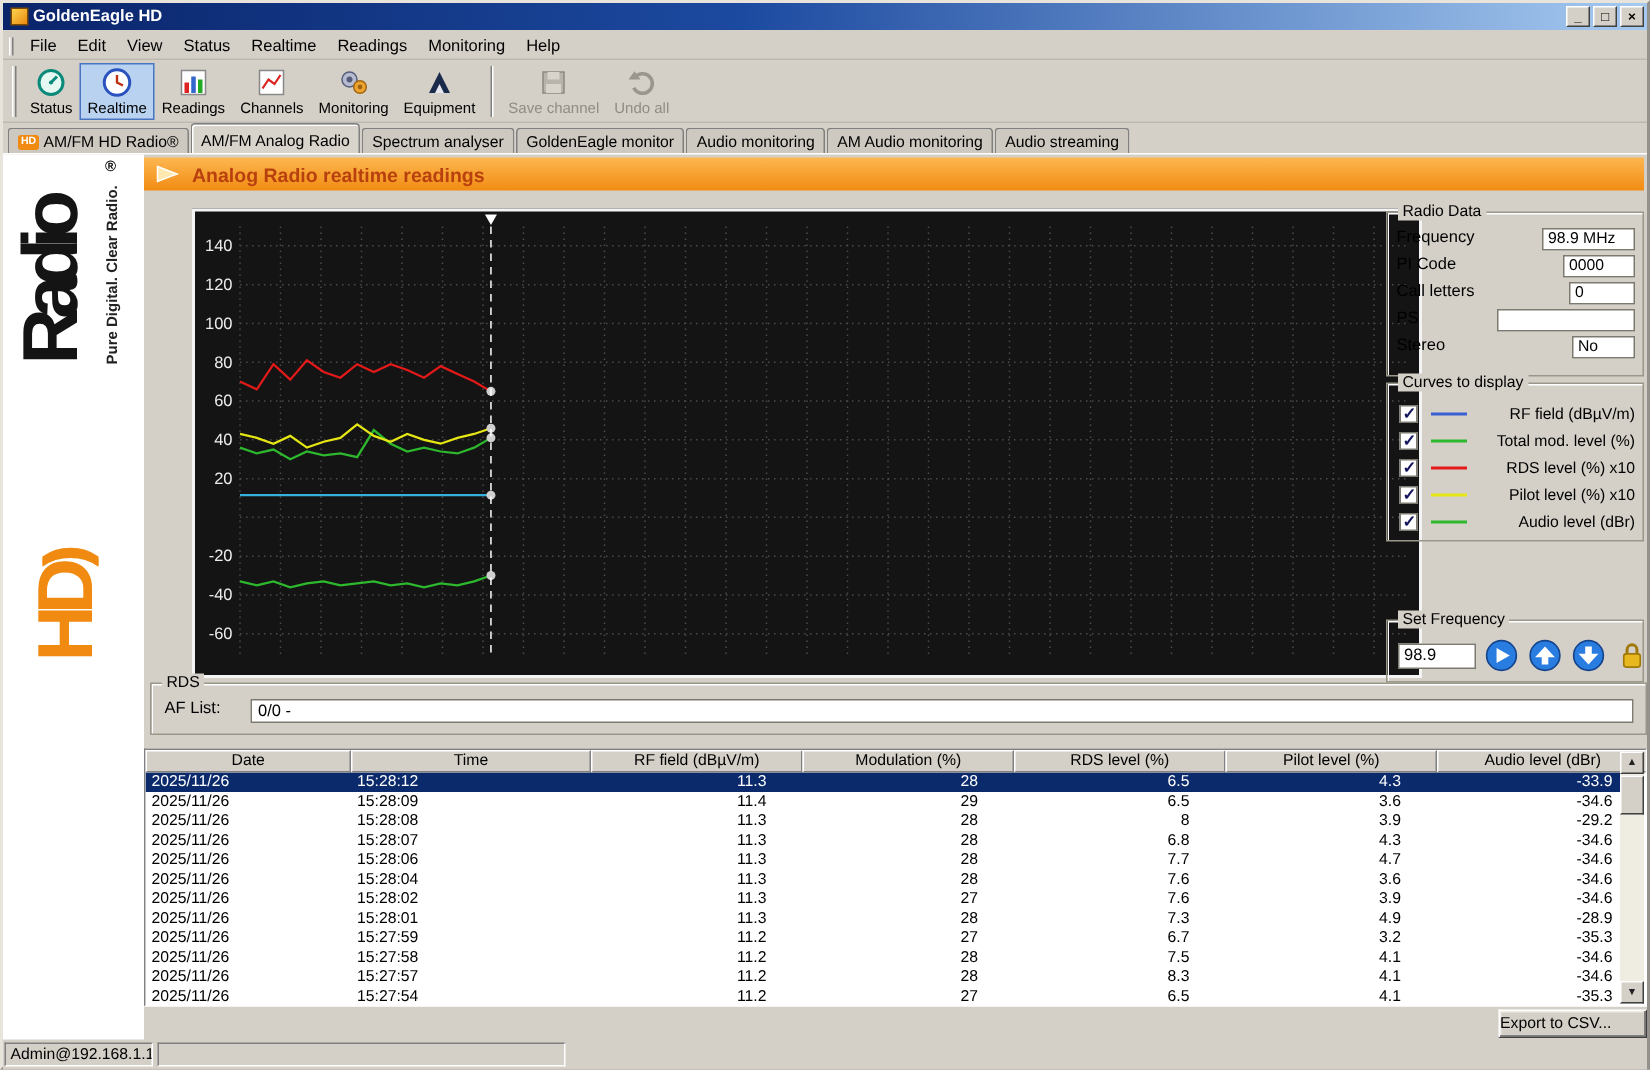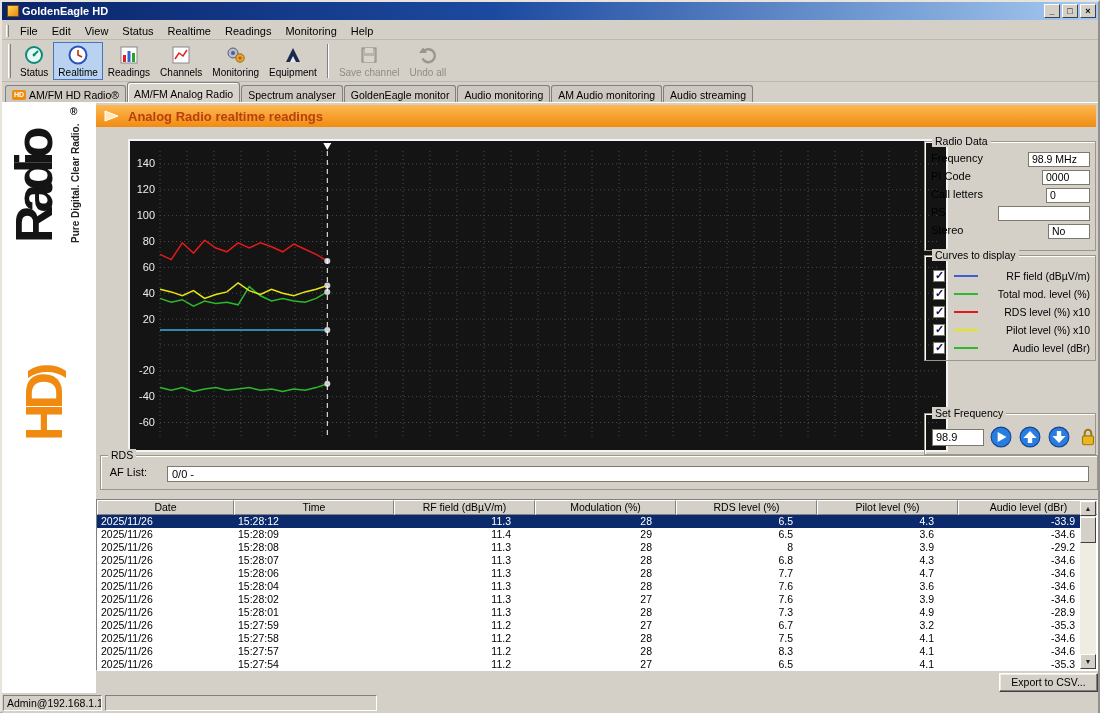--- a/index.html
+++ b/index.html
@@ -134,21 +134,21 @@
   .vscroll { position:absolute; top:1px; right:1px; bottom:1px; width:16px; background:#efece1; }
   .sb-btn { position:absolute; left:0; width:16px; height:15px; background:#d4d0c8; border:1px solid;
     border-color:#fff #404040 #404040 #fff; font-size:7px; text-align:center; line-height:13px; color:#222; }
   .sb-btn.up{top:0;} .sb-btn.down{bottom:0;}
   .sb-thumb { position:absolute; left:0; top:16px; width:16px; height:26px; background:#d4d0c8;
     border:1px solid; border-color:#fff #404040 #404040 #fff; }
 
   
   .export-btn { position:absolute; left:997px; top:570px; width:99px; height:19px; background:#d4d0c8;
     border:1px solid; border-color:#fff #404040 #404040 #fff; box-shadow:inset -1px -1px 0 #808080, inset 1px 1px 0 #efece3;
-    text-align:center; line-height:17px; font-size:10.5px; }
+    text-align:left; line-height:17px; font-size:10.5px; }
   .statusbar { position:absolute; top:691px; left:0; width:1096px; height:20px; background:#d4d0c8; }
   .sb-panel { position:absolute; top:2px; height:16px; border:1px solid; border-color:#808080 #fff #fff #808080;
     line-height:14px; padding-left:3px; font-size:10.5px; overflow:hidden; white-space:nowrap; }
   .sb-p1 { left:1px; width:99px; }
   .sb-p2 { left:103px; width:272px; }
 </style>
 </head>
 <body>
 
 <div class="win">

